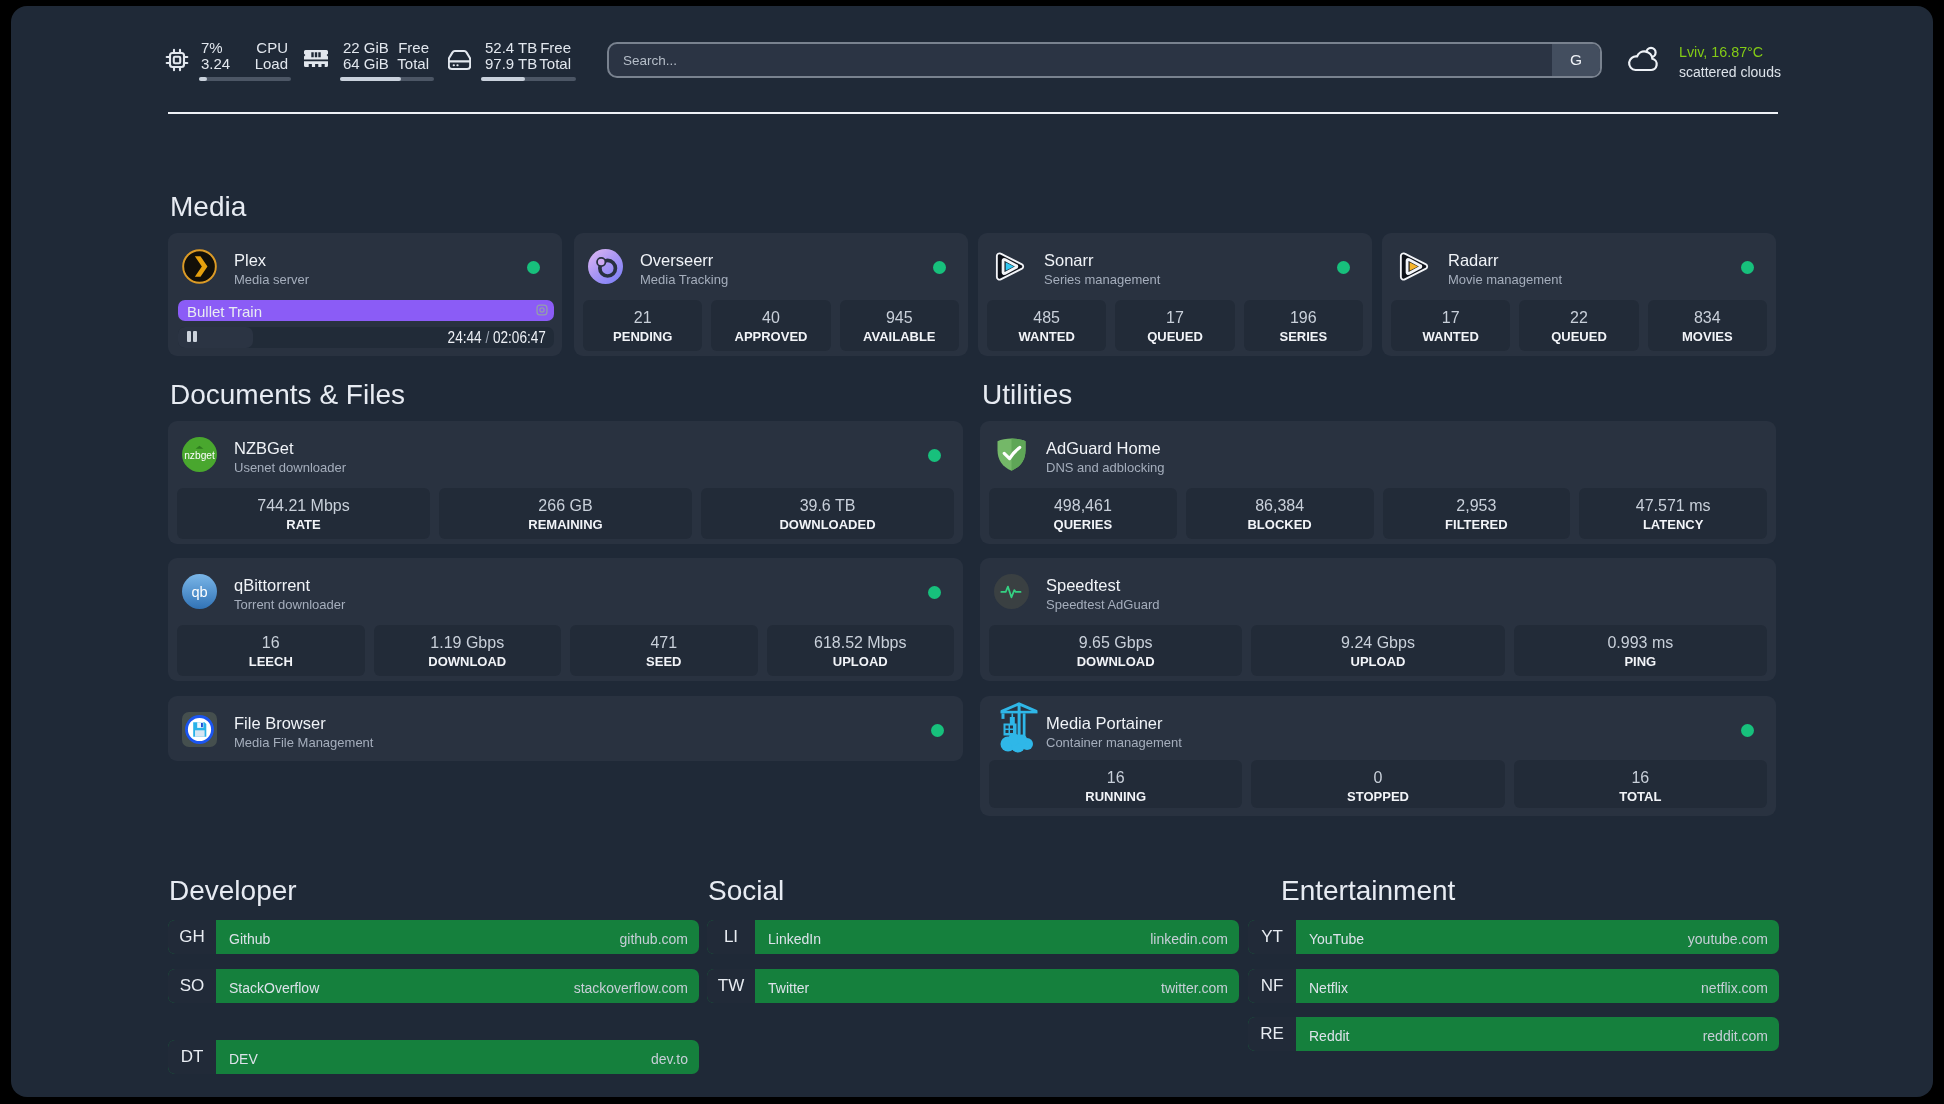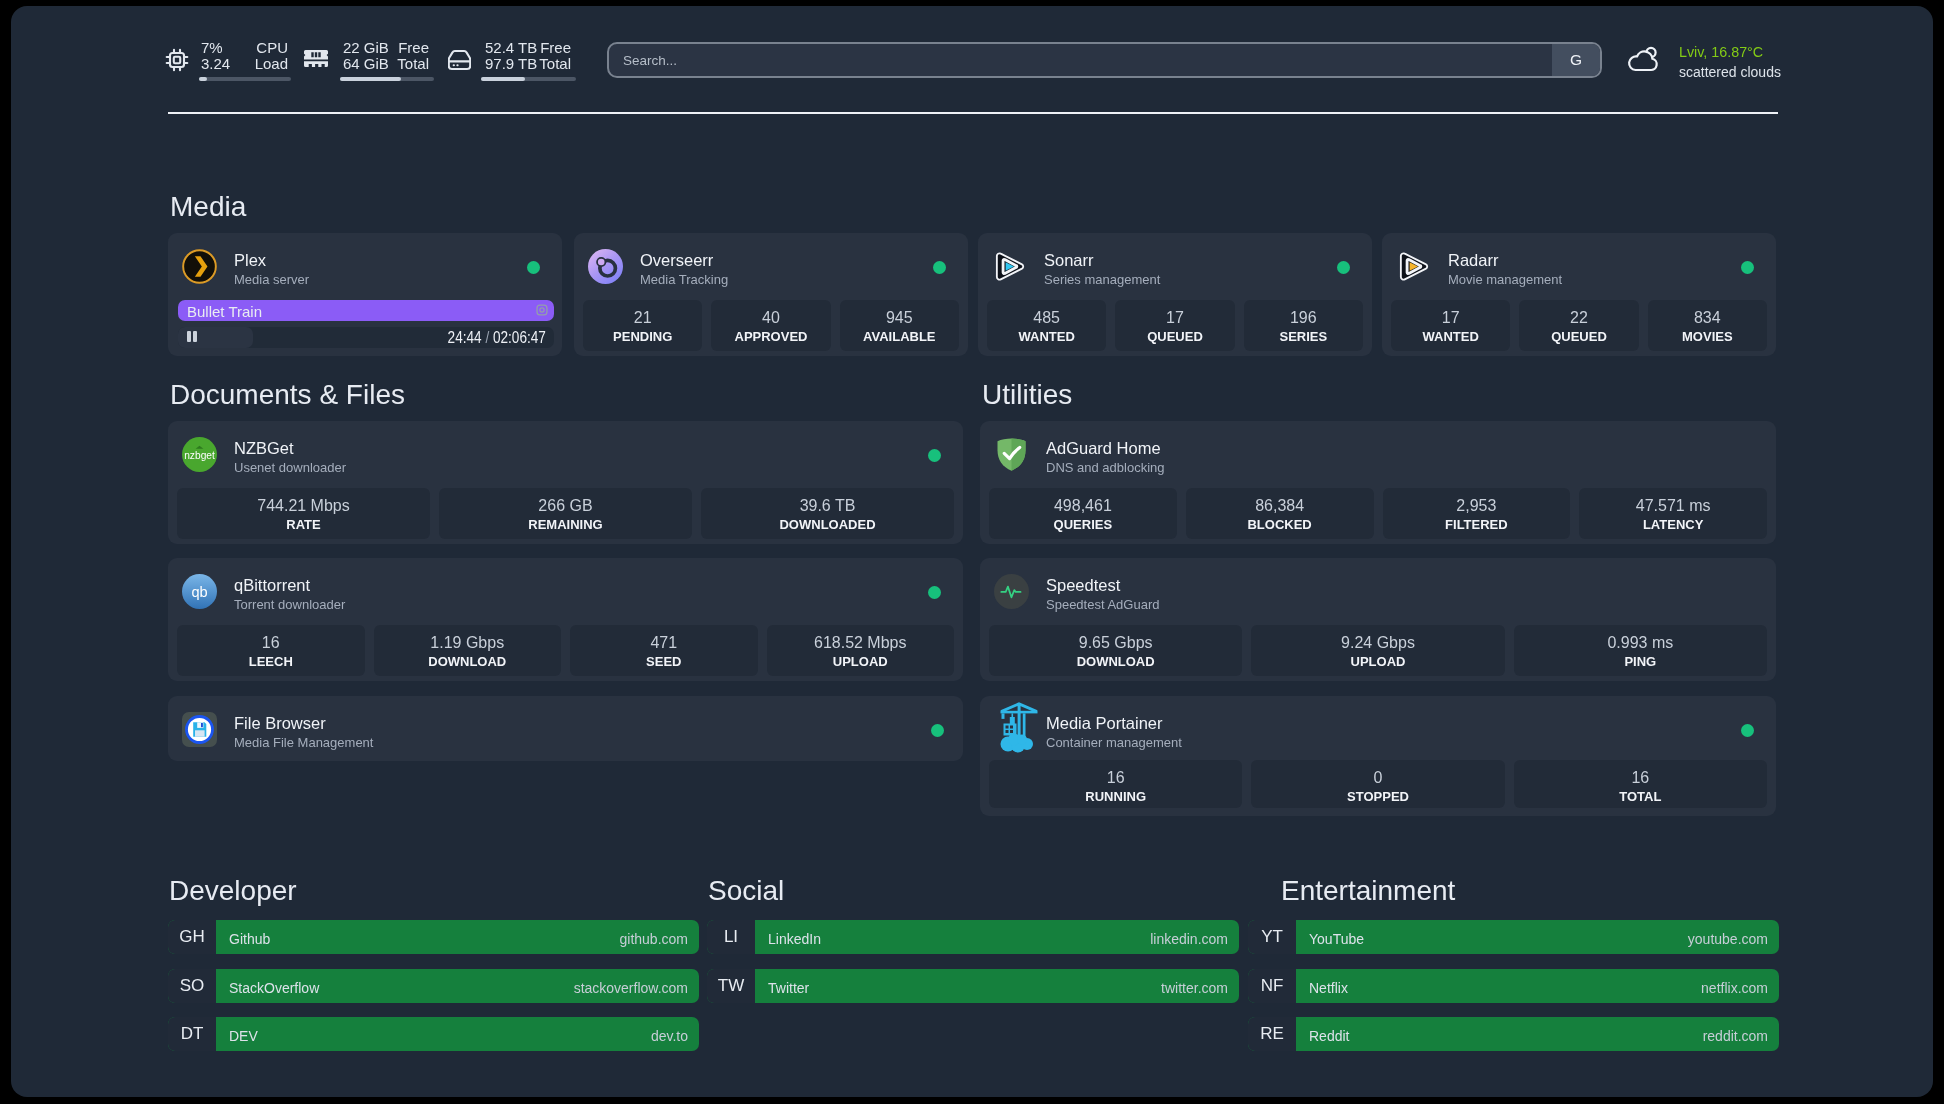--- a/index.html
+++ b/index.html
@@ -397,21 +397,21 @@
 <div class="bk" style="left:168px; top:920px; width:531px;">
     <div class="ab">GH</div>
     <div class="nm">Github</div>
     <div class="dm">github.com</div>
   </div>
 <div class="bk" style="left:168px; top:968.5px; width:531px;">
     <div class="ab">SO</div>
     <div class="nm">StackOverflow</div>
     <div class="dm">stackoverflow.com</div>
   </div>
-<div class="bk" style="left:168px; top:1017px; width:531px;">
+<div class="bk" style="left:168px; top:1040px; width:531px;">
     <div class="ab">DT</div>
     <div class="nm">DEV</div>
     <div class="dm">dev.to</div>
   </div>
 
 <div class="bk" style="left:707px; top:920px; width:532px;">
     <div class="ab">LI</div>
     <div class="nm">LinkedIn</div>
     <div class="dm">linkedin.com</div>
   </div>

